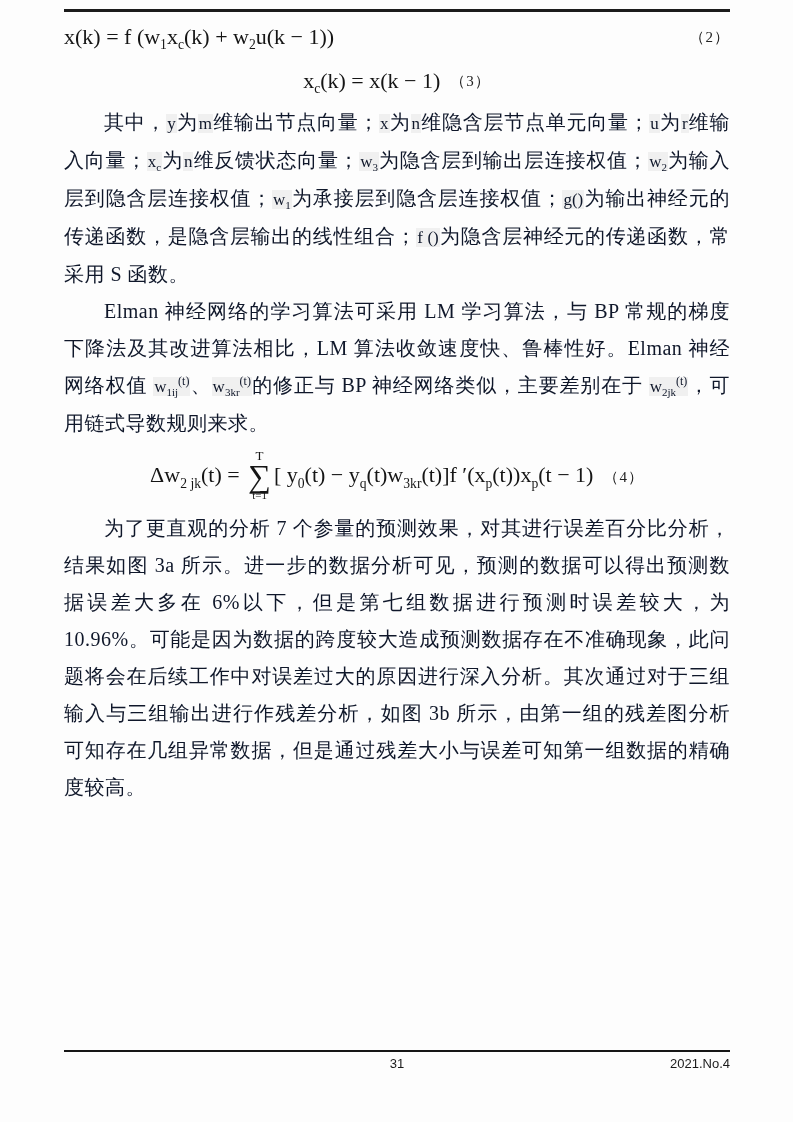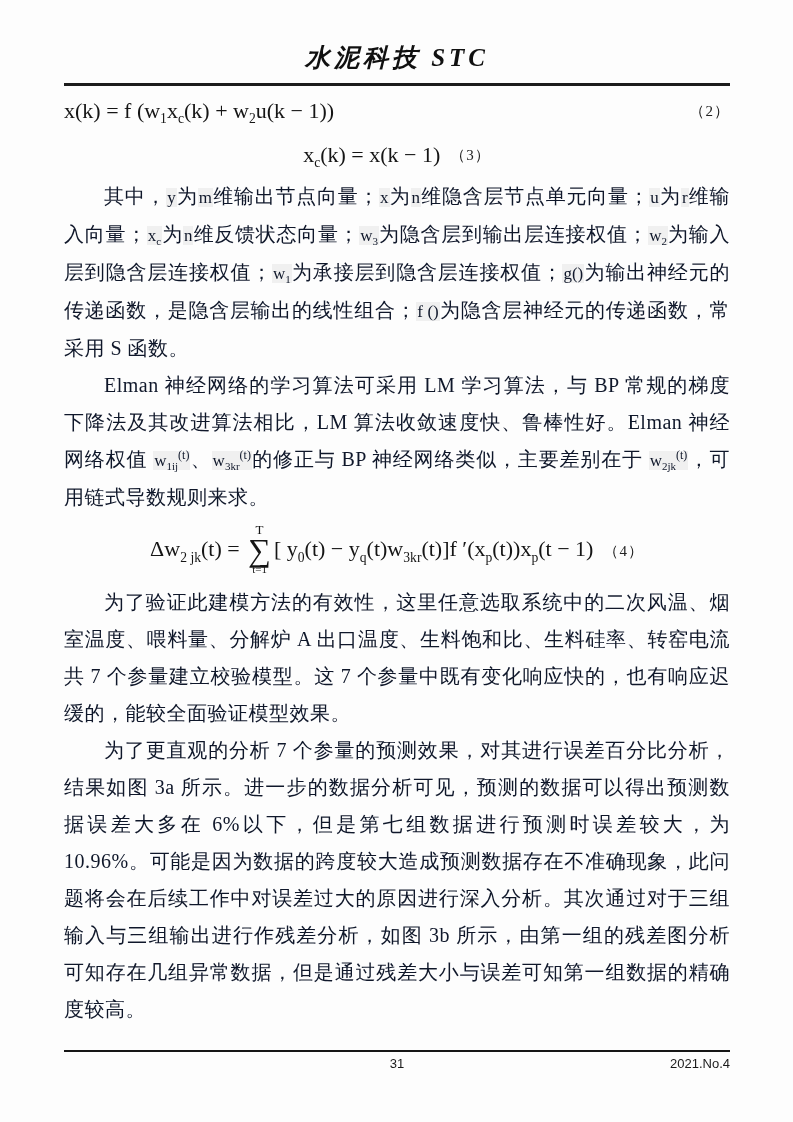--- a/index.html
+++ b/index.html
@@ -107,21 +107,20 @@
     position:absolute;
     top:4px;right:0;
   }
 </style>
 </head>
 <body>
 
 <div class="page">
   <div class="content">
 
-    <div class="journal-title">水泥科技 STC</div>
     <hr class="header-rule">
 
     <div class="equation eq-2">
       <span class="eq-body"><span>x(k) = f (w</span><sub>1</sub><span>x</span><sub>c</sub><span>(k) + w</span><sub>2</sub><span>u(k − 1))</span></span>
       <span class="eq-label">（2）</span>
     </div>
 
     <div class="equation eq-3">
       <span class="eq-body"><span>x</span><sub>c</sub><span>(k) = x(k − 1)</span></span>
       <span class="eq-label">（3）</span>
@@ -133,21 +132,20 @@
 
     <div class="equation eq-4">
       <span class="eq-body"><span>Δw</span><sub>2 jk</sub><span>(t) = </span><span class="sum">
             <span class="top">T</span>
             <span class="sigma">∑</span>
             <span class="bot">t=1</span>
           </span><span>[ y</span><sub>0</sub><span>(t) − y</span><sub>q</sub><span>(t)w</span><sub>3kr</sub><span>(t)]f ′(x</span><sub>p</sub><span>(t))x</span><sub>p</sub><span>(t − 1)</span></span>
       <span class="eq-label">（4）</span>
     </div>
 
-    <p class="para"><span>为了验证此建模方法的有效性，这里任意选取系统中的二次风温、烟室温度、喂料量、分解炉 A 出口温度、生料饱和比、生料硅率、转窑电流共 7 个参量建立校验模型。这 7 个参量中既有变化响应快的，也有响应迟缓的，能较全面验证模型效果。</span></p>
 
 
     <p class="para"><span>为了更直观的分析 7 个参量的预测效果，对其进行误差百分比分析，结果如图 3a 所示。进一步的数据分析可见，预测的数据可以得出预测数据误差大多在 6%以下，但是第七组数据进行预测时误差较大，为 10.96%。可能是因为数据的跨度较大造成预测数据存在不准确现象，此问题将会在后续工作中对误差过大的原因进行深入分析。其次通过对于三组输入与三组输出进行作残差分析，如图 3b 所示，由第一组的残差图分析可知存在几组异常数据，但是通过残差大小与误差可知第一组数据的精确度较高。</span></p>
 
   </div>
 
   <div class="footer">
     <span class="page-number">31</span>
     <span class="issue">2021.No.4</span>
   </div>

